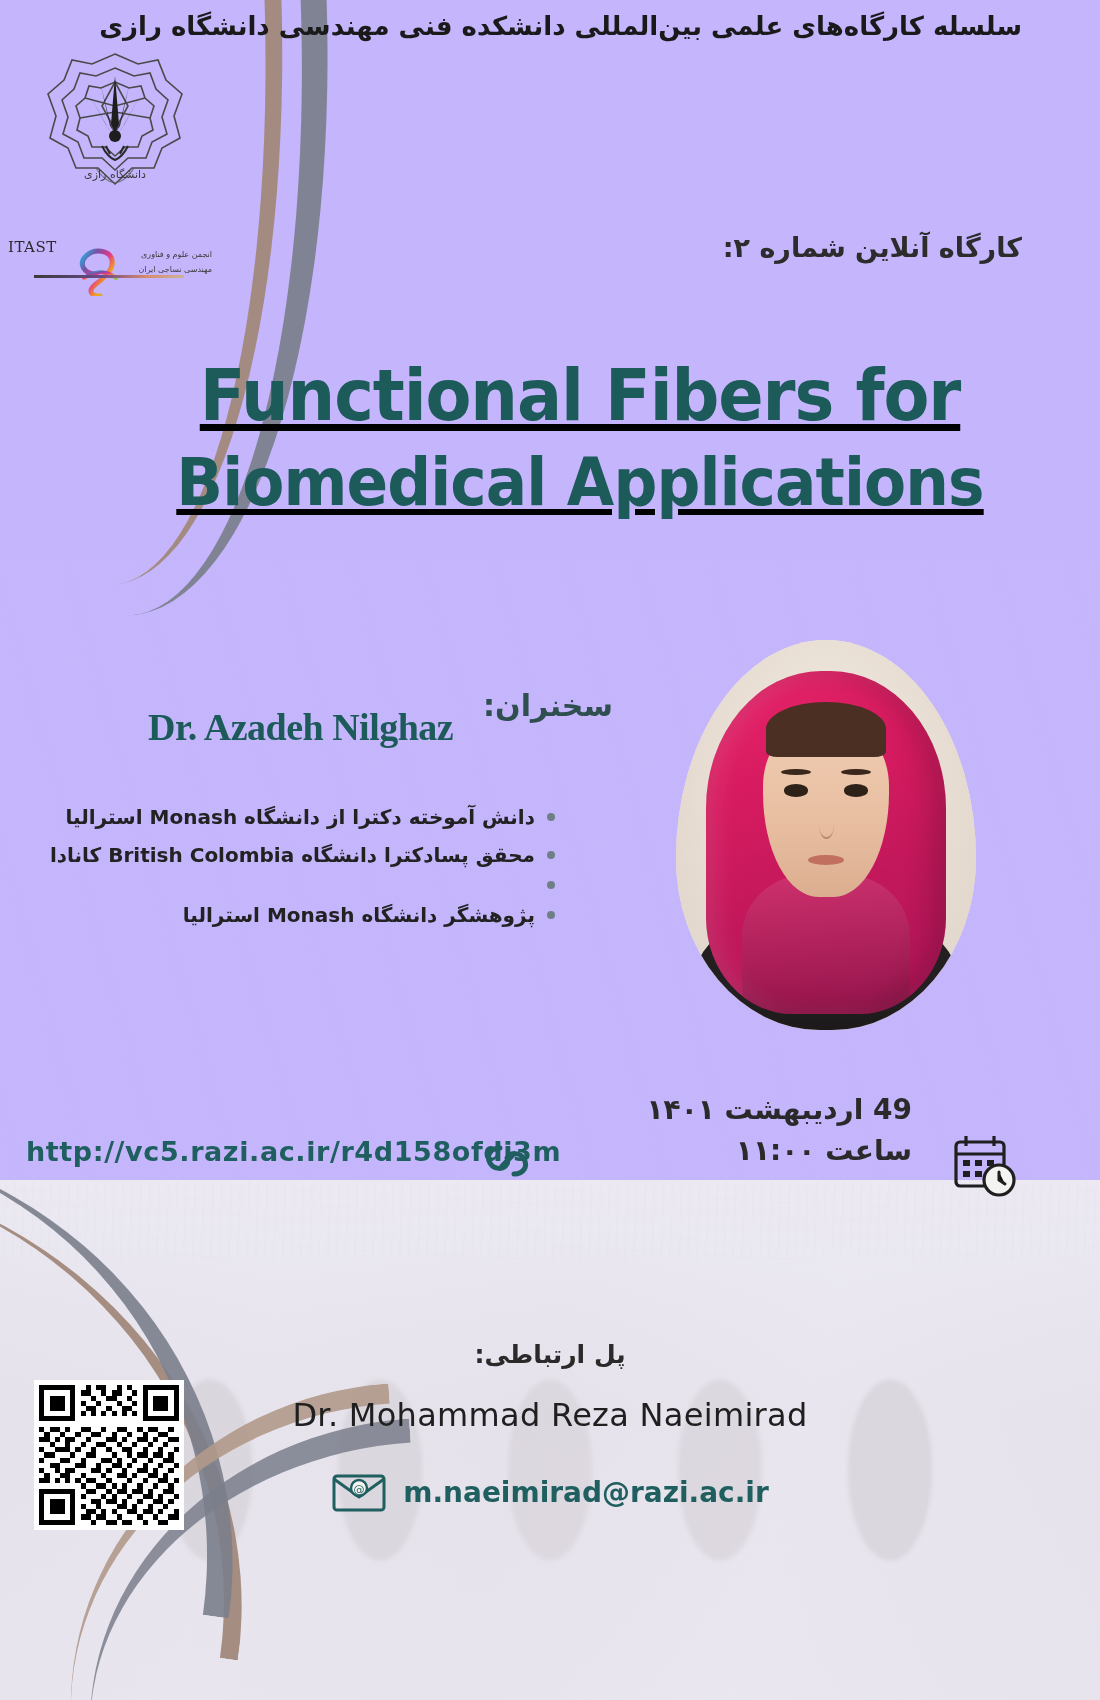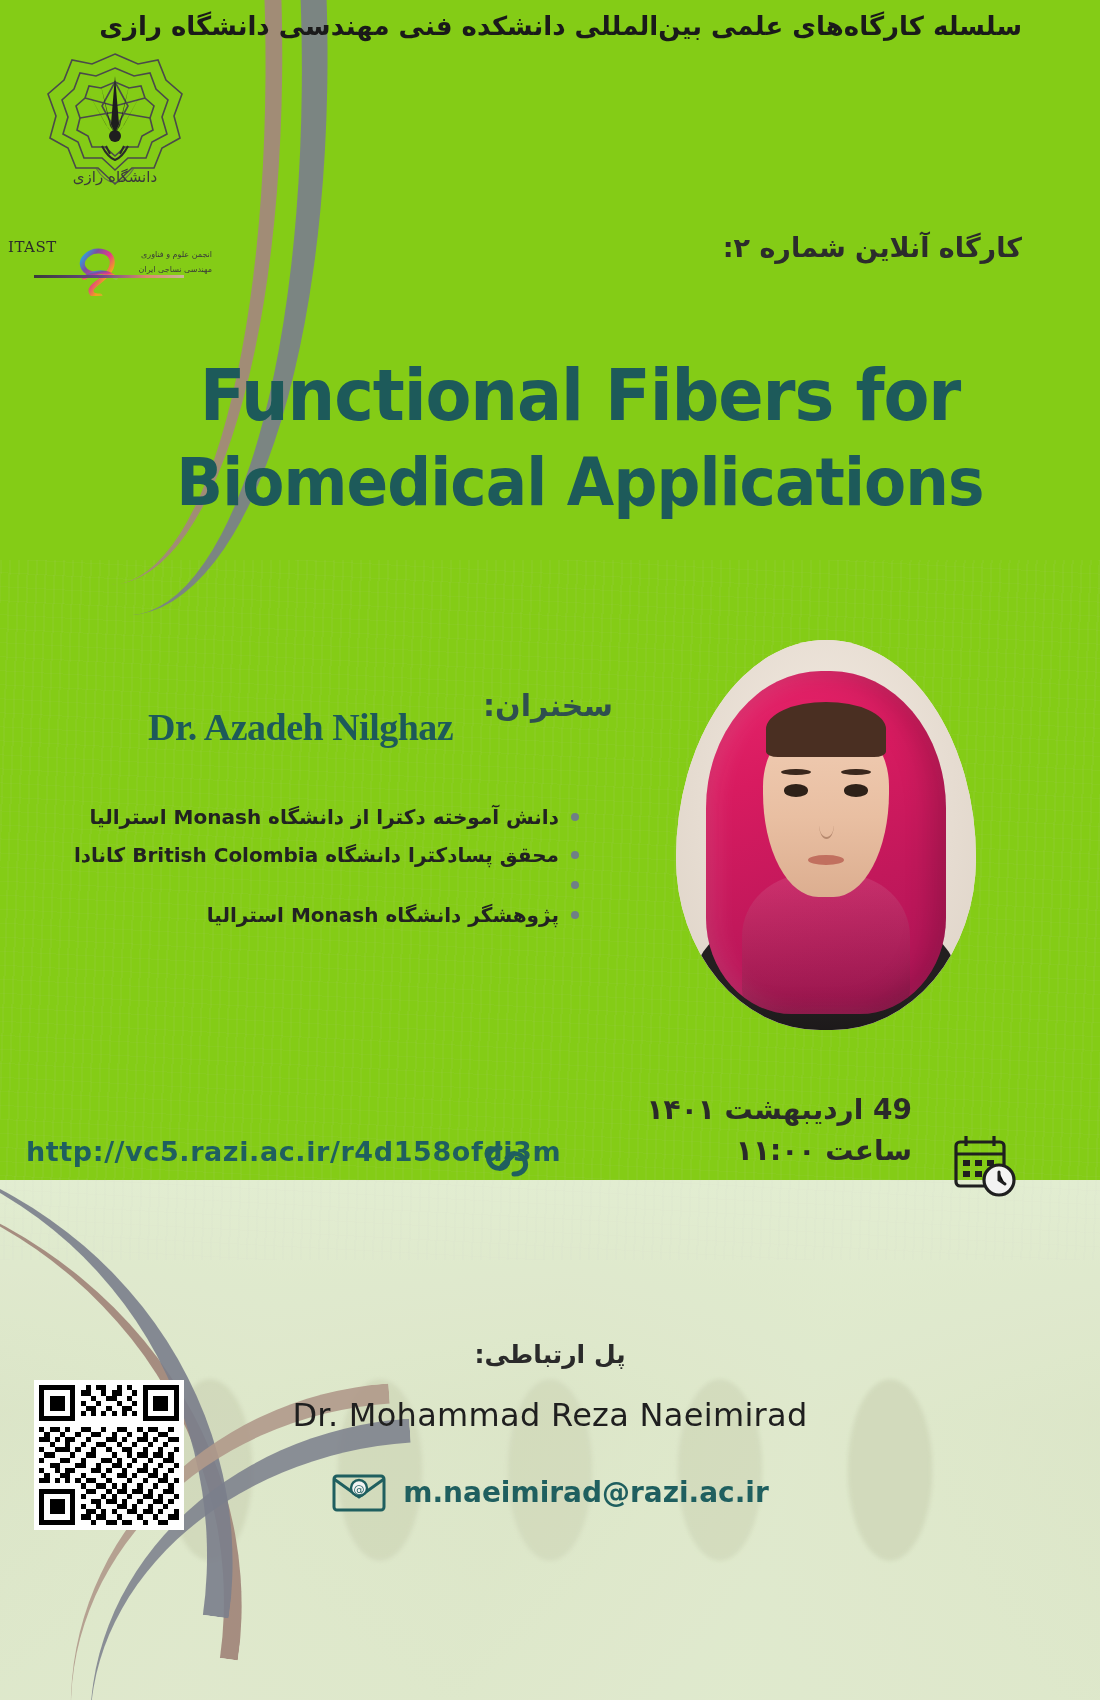--- a/index.html
+++ b/index.html
@@ -8,21 +8,21 @@
     font-family: "DejaVu Sans", "Liberation Sans", sans-serif;
     background: #f2f2f1;
     position: relative;
     overflow: hidden;
   }
 
   
   #poster {
     position: absolute; inset: 0;
     width: 1100px; height: 1700px;
-    background: #84cc16;
+    background: #c4b5fd;
     overflow: hidden;
   }
   .bg-photo {
     position: absolute;
     left: 0; top: 1180px;
     width: 1100px; height: 520px;
     background:
       linear-gradient(to bottom, rgba(243,243,242,1) 0%, rgba(243,243,242,0.90) 18%, rgba(243,243,242,0.80) 45%, rgba(243,243,242,0.86) 100%),
       linear-gradient(105deg, #c9c2bb 0%, #d8d2cb 25%, #cfc8c0 48%, #e0dbd5 70%, #cdc6be 100%);
     opacity: .85;
@@ -123,21 +123,21 @@
 
   
   .razi-logo {
     position: absolute; left: 40px; top: 42px;
     width: 150px; height: 160px;
   }
   .razi-caption {
     position: absolute; left: 40px; top: 168px;
     width: 150px;
     text-align: center;
-    font-size: 15px;
+    font-size: 11px;
     color: #3a3a3a;
     direction: rtl;
   }
 
   
   .itast-logo {
     position: absolute; left: 4px; top: 230px;
     width: 210px; height: 66px;
   }
   .itast-word {
@@ -165,20 +165,21 @@
     color: #2c2c2c;
     direction: rtl;
   }
 
   
   .title-block {
     position: absolute; left: 0; top: 358px;
     width: 1100px;
     text-align: center;
     padding-left: 60px;
+    text-decoration: underline;
   }
   .title-line {
     font-family: "DejaVu Sans", sans-serif;
     font-weight: bold;
     font-size: 72px;
     line-height: 1.05;
     color: #1d5a5a;
     letter-spacing: -1.2px;
     transform: scaleX(.93);
   }
@@ -196,21 +197,21 @@
   .speaker-name {
     position: absolute; left: 148px; top: 705px;
     font-family: Liberation Serif, serif;
     font-size: 38px;
     font-weight: bold;
     color: #1d5a5a;
     letter-spacing: -.5px;
   }
 
   .credentials {
-    position: absolute; right: 521px; top: 805px;
+    position: absolute; right: 545px; top: 805px;
     width: 530px;
     direction: rtl;
     text-align: left;
   }
   .cred-item {
     display: flex;
     flex-direction: row;
     align-items: center;
     justify-content: flex-start;
     margin-bottom: 14px;

